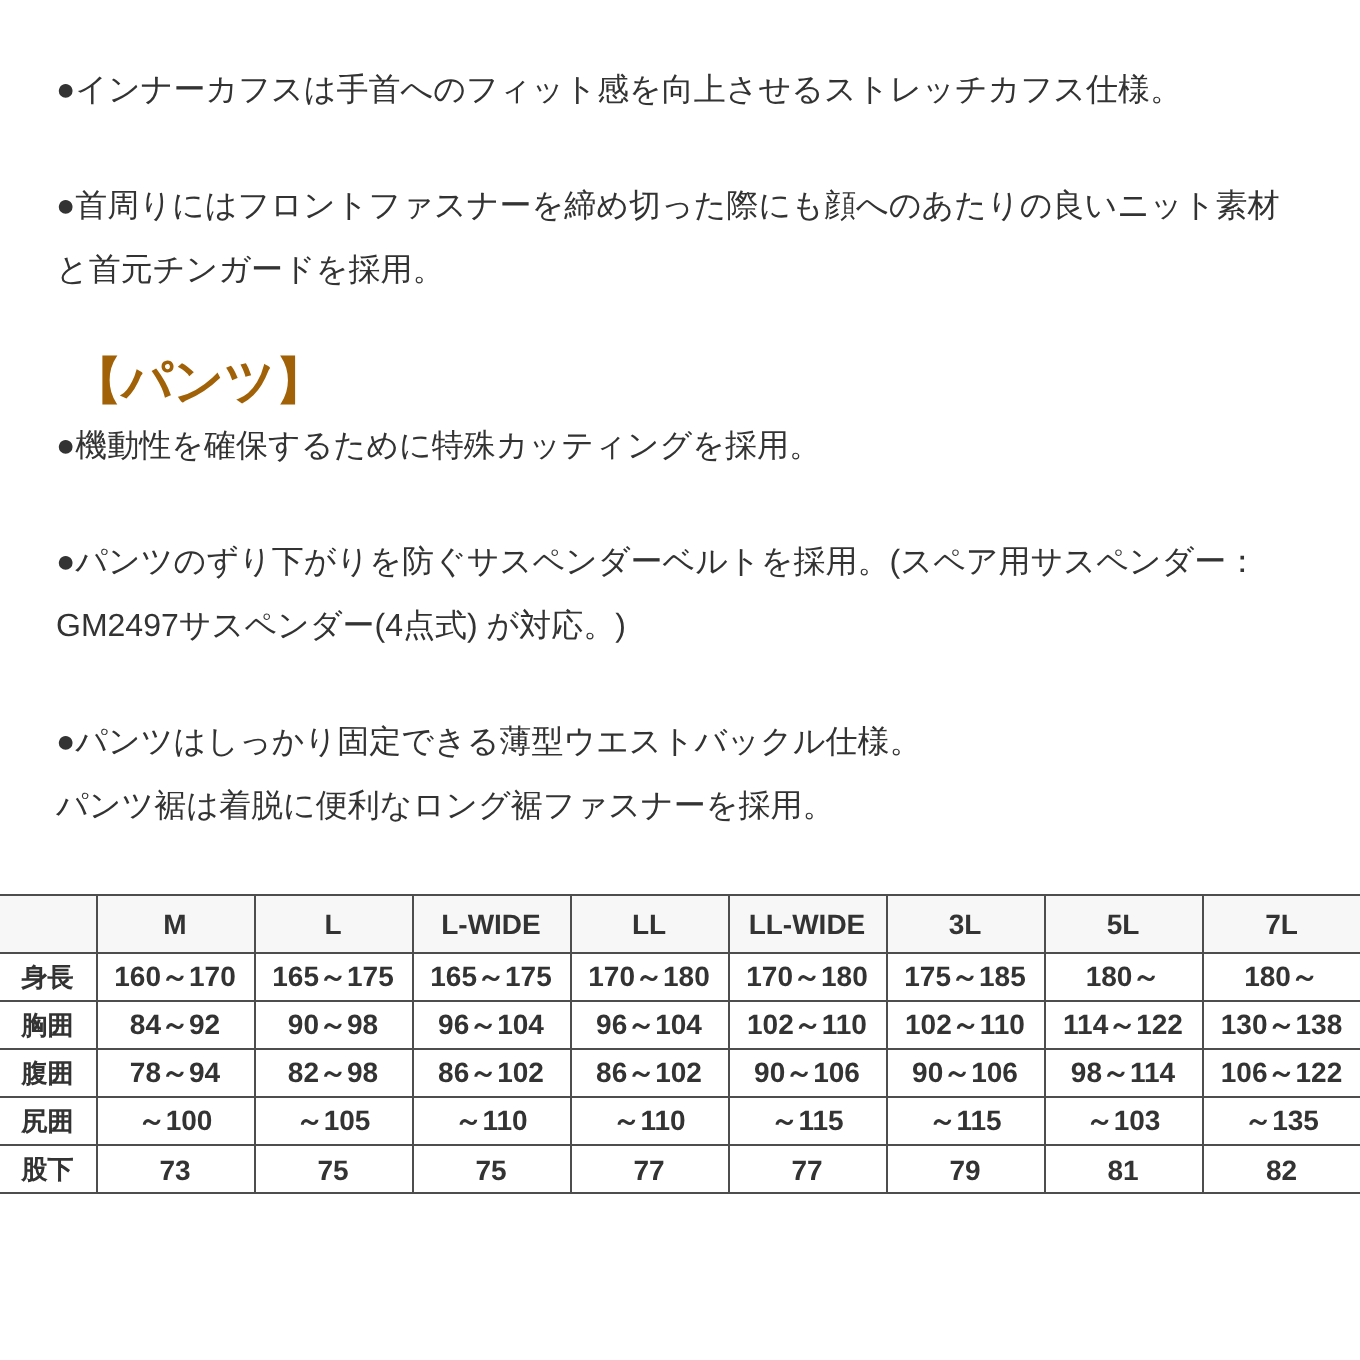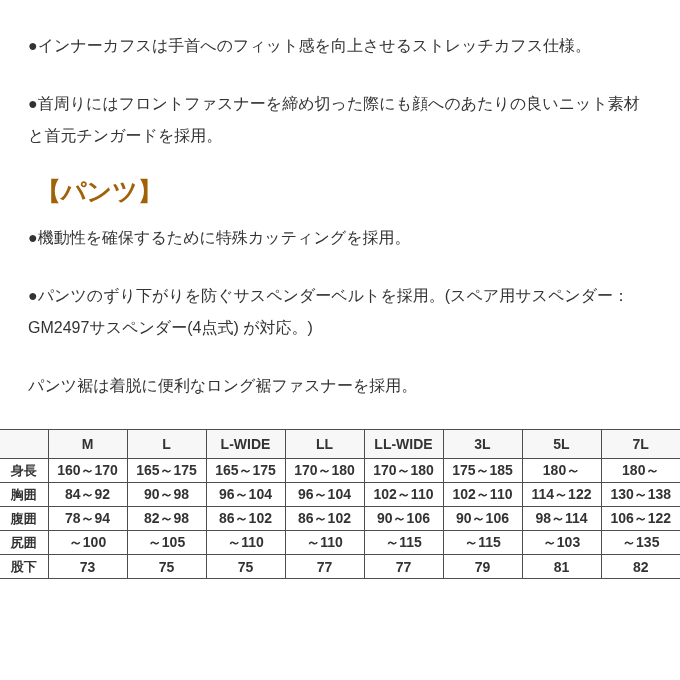--- a/index.html
+++ b/index.html
@@ -14,21 +14,21 @@
     color: #333333;
     font-family: "Liberation Sans", "DejaVu Sans", sans-serif;
   }
   .content {
     width: 680px;
   }
   .bullet-group {
     margin: 0;
   }
   #jacket-bullets { margin-top: 30px; }
-  #pants-bullets  { margin-top: 14px; }
+  #pants-bullets  { }
   p.bullet {
     margin: 0 12px 0 28px;
     font-size: 16px;
     line-height: 32px;
   }
   p.bullet + p.bullet { margin-top: 26px; }
   p.bullet .line { display: block; }
   h2.section-heading {
     margin: 22px 0 0 36px;
     font-size: 25px;
@@ -89,20 +89,21 @@
 
   <div id="pants-bullets" class="bullet-group">
       <p class="bullet">
         <span class="line">●機動性を確保するために特殊カッティングを採用。</span>
       </p>
       <p class="bullet">
         <span class="line">●パンツのずり下がりを防ぐサスペンダーベルトを採用。(スペア用サスペンダー：</span>
         <span class="line">GM2497サスペンダー(4点式) が対応。)</span>
       </p>
       <p class="bullet">
+        <span class="line">●パンツはしっかり固定できる薄型ウエストバックル仕様。</span>
         <span class="line">パンツ裾は着脱に便利なロング裾ファスナーを採用。</span>
       </p>
     </div>
 
   <table class="size-chart">
     <colgroup>
       <col style="width:48px">
       <col>
         <col>
         <col>

